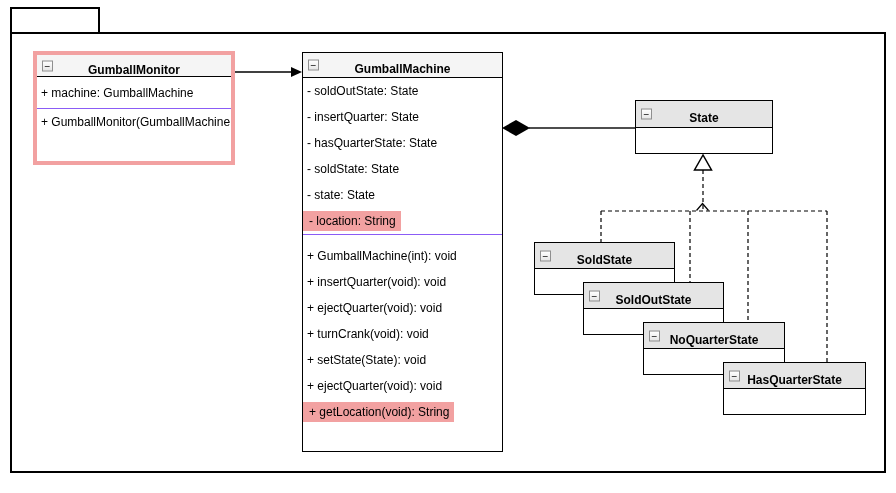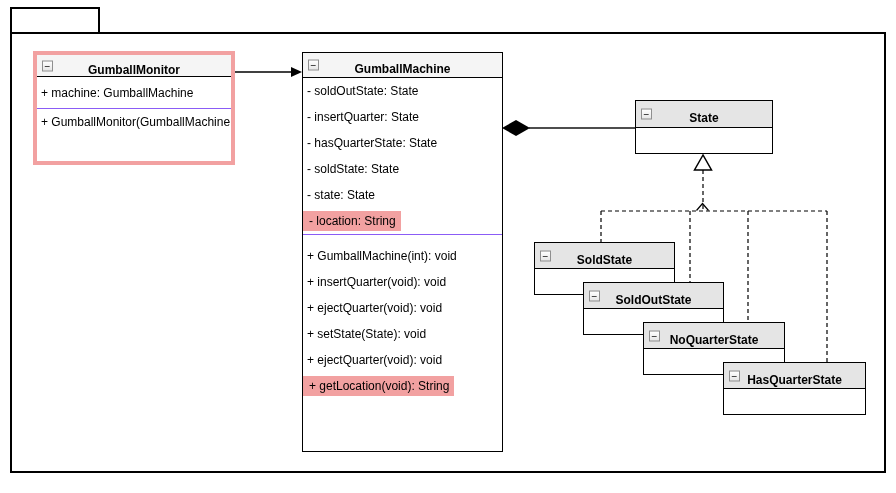--- a/index.html
+++ b/index.html
@@ -95,20 +95,21 @@
       <div class="member-row">- soldState: State</div>
       <div class="member-row">- state: State</div>
       <div class="member-row highlight">
         <span class="hl">- location: String</span>
       </div>
     </div>
     <div class="methods-section" style="padding-top:8px;">
       <div class="member-row">+ GumballMachine(int): void</div>
       <div class="member-row">+ insertQuarter(void): void</div>
       <div class="member-row">+ ejectQuarter(void): void</div>
+      <div class="member-row">+ turnCrank(void): void</div>
       <div class="member-row">+ setState(State): void</div>
       <div class="member-row">+ ejectQuarter(void): void</div>
       <div class="member-row highlight">
         <span class="hl">+ getLocation(void): String</span>
       </div>
     </div>
   </div>
 
   <div class="class-box" style="left:635px;top:100px;width:138px;height:54px;">
     <div class="class-header gray" style="height:27px;">

